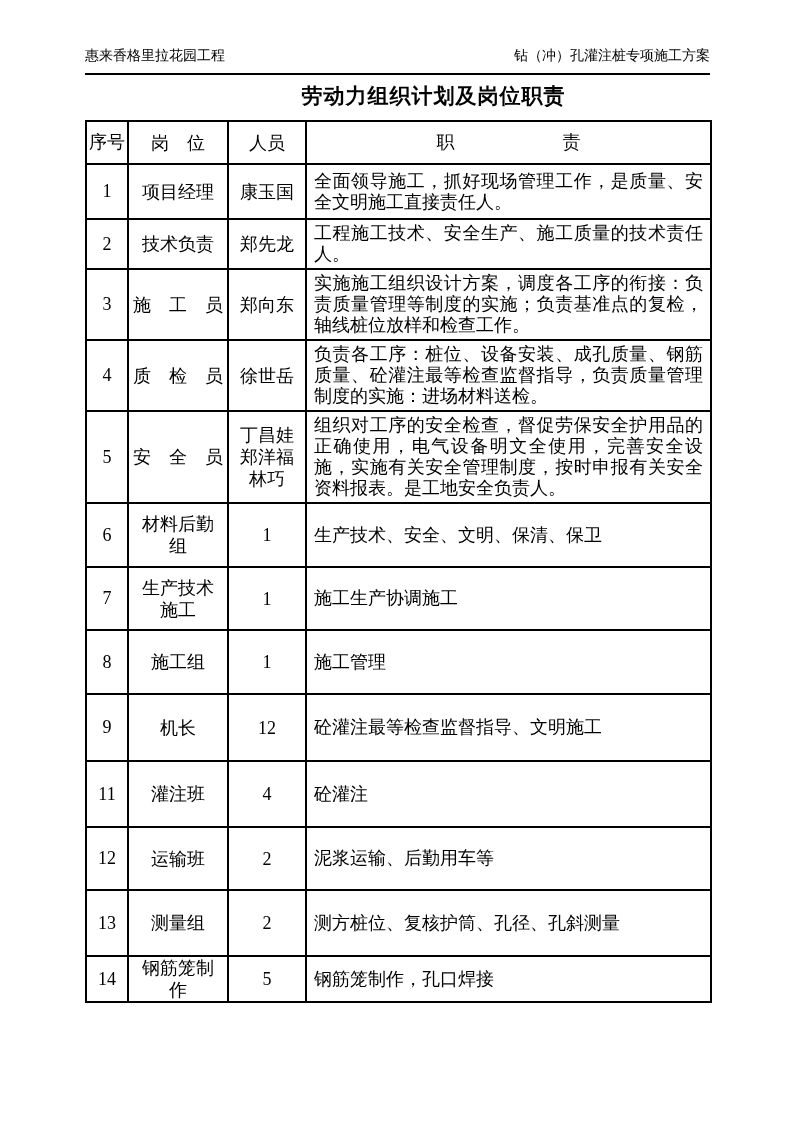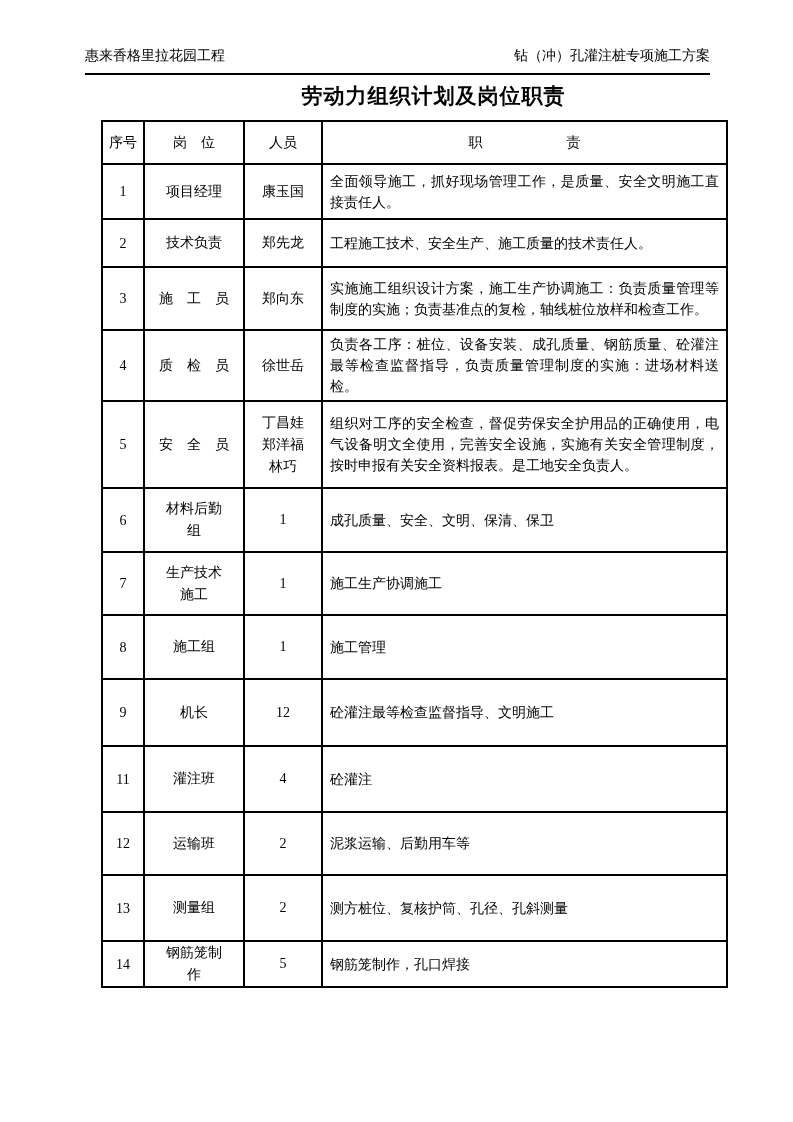--- a/index.html
+++ b/index.html
@@ -36,22 +36,21 @@
     font-family: "Liberation Sans", "DejaVu Sans", sans-serif;
     font-weight: bold;
     font-size: 21px;
     letter-spacing: 1px;
     line-height: 24px;
   }
   table.duty-table {
     border-collapse: collapse;
     width: 625px;
     table-layout: fixed;
-    font-size: 14px;
-    margin-left: 16px;
+    font-size: 18px;
   }
   .duty-table td, .duty-table th {
     border: 2px solid #000000;
     vertical-align: middle;
     font-weight: normal;
   }
   .col-no    { width: 42px; }
   .col-pos   { width: 100px; }
   .col-pers  { width: 78px; }
   .col-duty  { width: 405px; }
@@ -121,42 +120,42 @@
         <tr style="height:48px;">
           <td class="cell-no">2</td>
           <td class="cell-pos">技术负责</td>
           <td class="cell-pers">郑先龙</td>
           <td class="cell-duty">工程施工技术、安全生产、施工质量的技术责任人。</td>
         </tr>
         <tr style="height:63px;">
           <td class="cell-no">3</td>
           <td class="cell-pos">施　工　员</td>
           <td class="cell-pers">郑向东</td>
-          <td class="cell-duty">实施施工组织设计方案，施工生产协调施工：负责质量管理等制度的实施；负责基准点的复检，轴线桩位放样和检查工作。</td>
+          <td class="cell-duty">实施施工组织设计方案，调度各工序的衔接：负责质量管理等制度的实施；负责基准点的复检，轴线桩位放样和检查工作。</td>
         </tr>
         <tr style="height:62px;">
           <td class="cell-no">4</td>
           <td class="cell-pos">质　检　员</td>
           <td class="cell-pers">徐世岳</td>
           <td class="cell-duty">负责各工序：桩位、设备安装、成孔质量、钢筋质量、砼灌注最等检查监督指导，负责质量管理制度的实施：进场材料送检。</td>
         </tr>
         <tr style="height:87px;">
           <td class="cell-no">5</td>
           <td class="cell-pos">安　全　员</td>
           <td class="cell-pers">丁昌娃
 郑洋福
 林巧</td>
           <td class="cell-duty">组织对工序的安全检查，督促劳保安全护用品的正确使用，电气设备明文全使用，完善安全设施，实施有关安全管理制度，按时申报有关安全资料报表。是工地安全负责人。</td>
         </tr>
         <tr style="height:64px;">
           <td class="cell-no">6</td>
           <td class="cell-pos">材料后勤
 组</td>
           <td class="cell-pers">1</td>
-          <td class="cell-duty">成孔质量、安全、文明、保清、保卫</td>
+          <td class="cell-duty">生产技术、安全、文明、保清、保卫</td>
         </tr>
         <tr style="height:63px;">
           <td class="cell-no">7</td>
           <td class="cell-pos">生产技术
 施工</td>
           <td class="cell-pers">1</td>
           <td class="cell-duty">施工生产协调施工</td>
         </tr>
         <tr style="height:64px;">
           <td class="cell-no">8</td>

